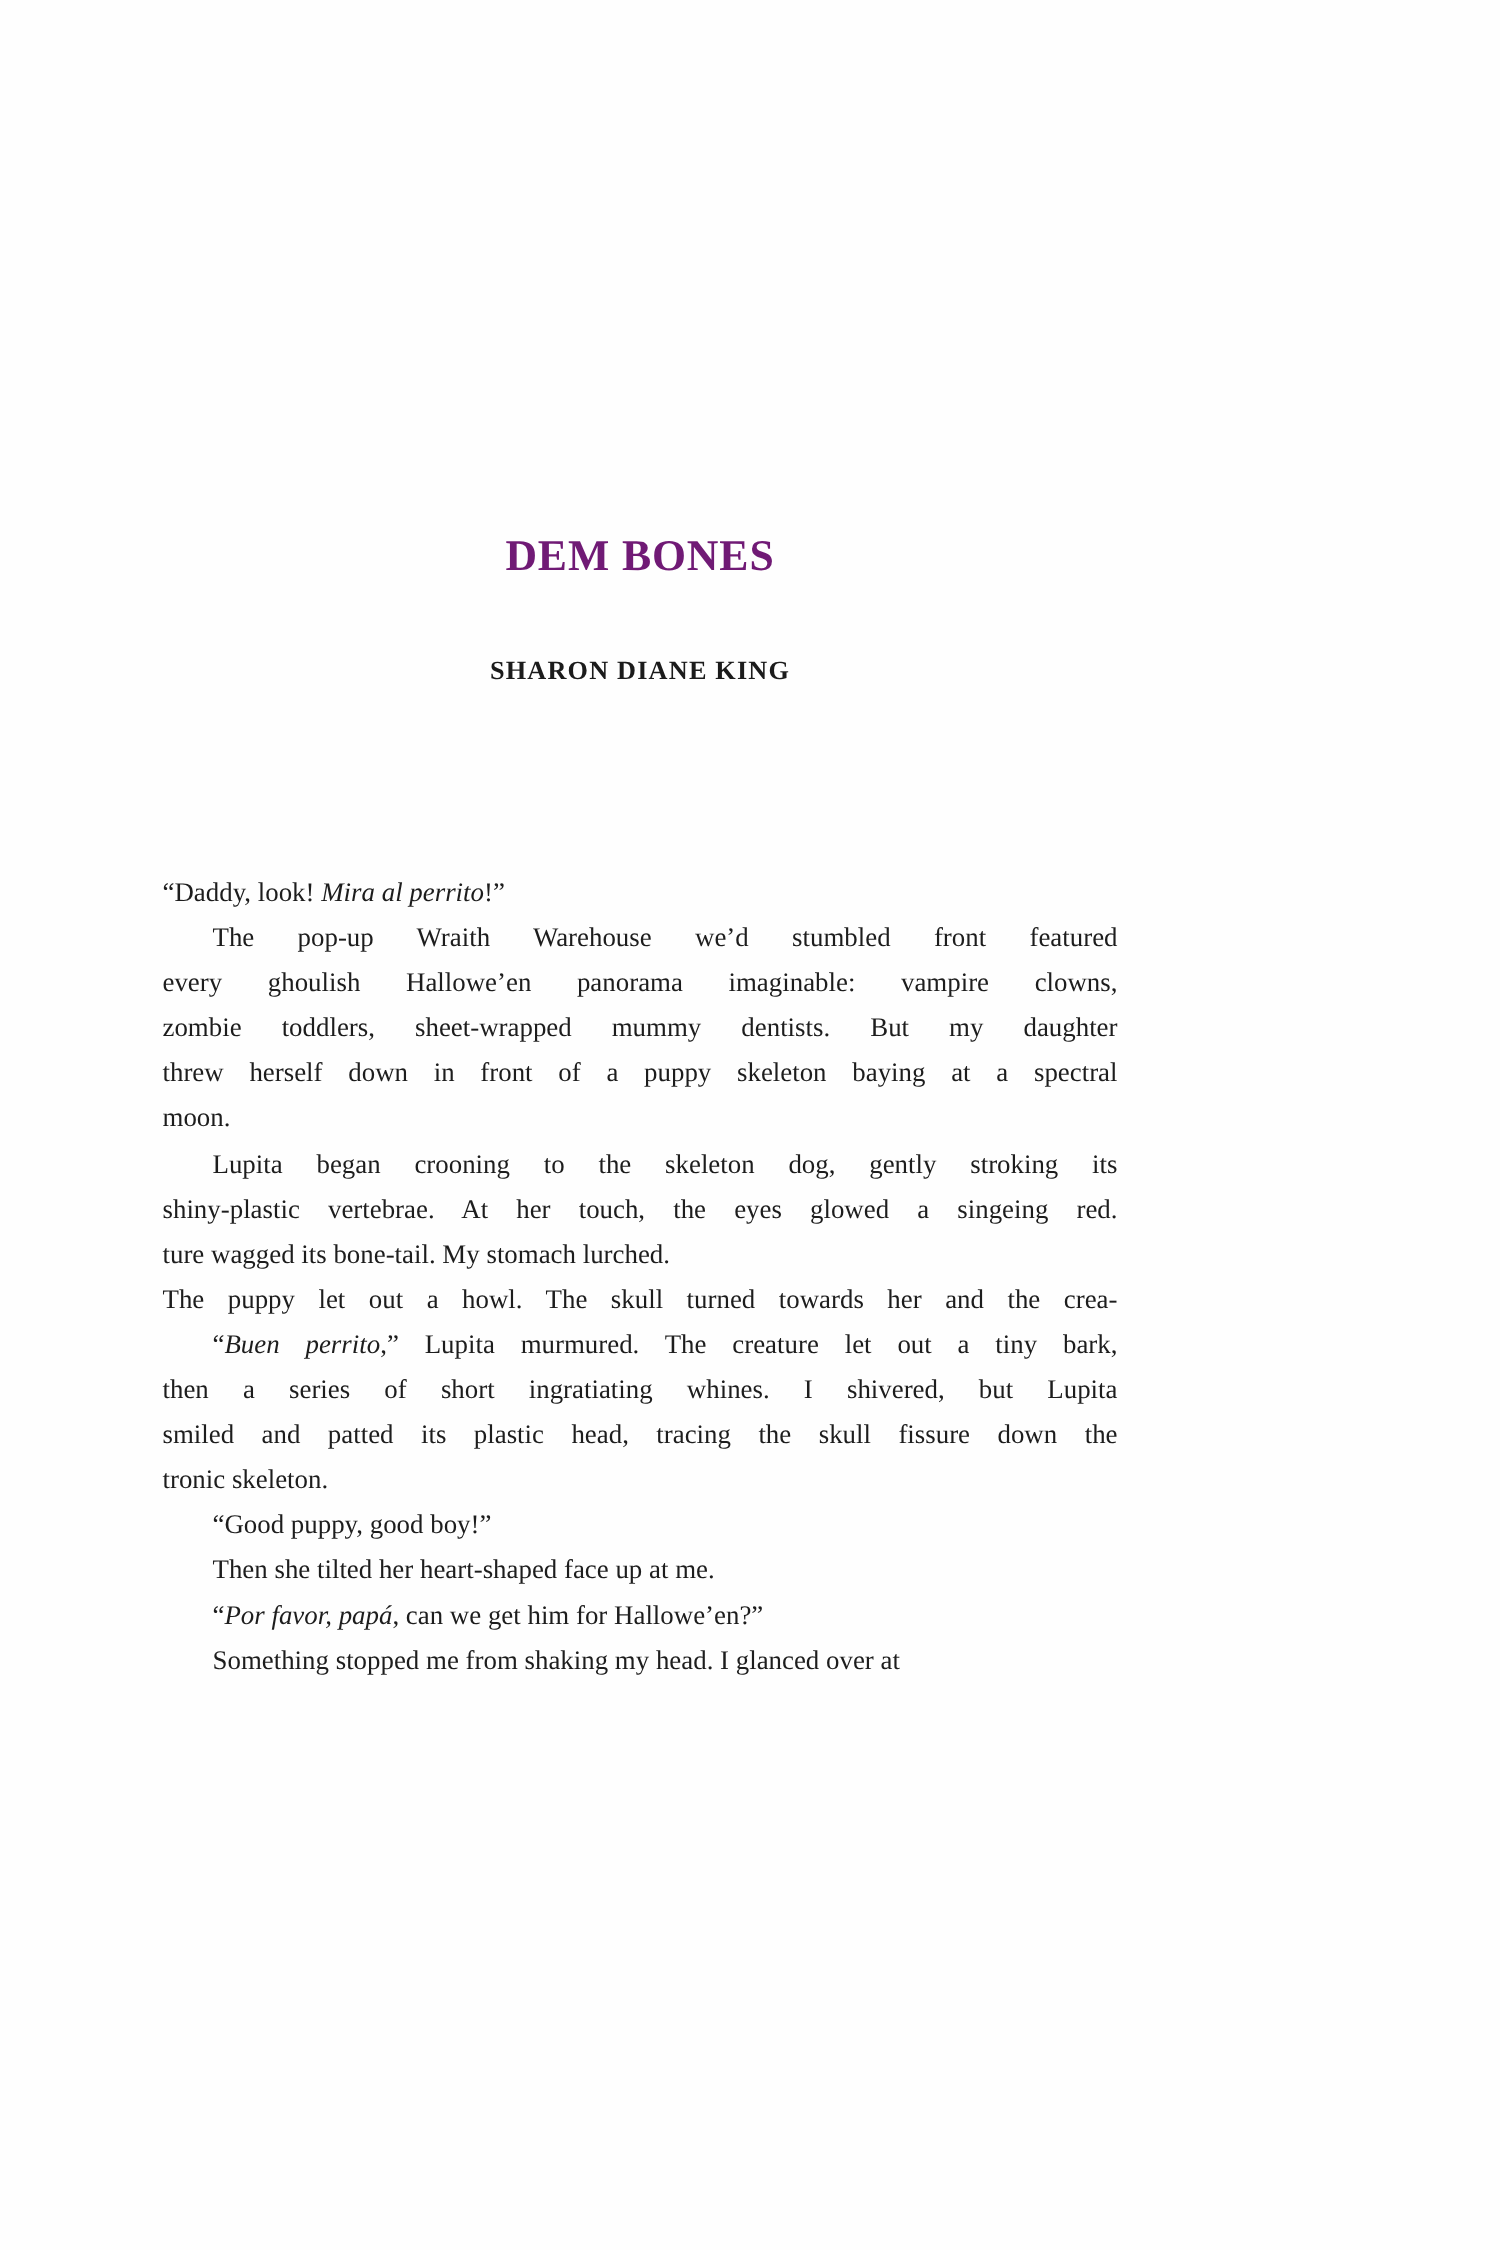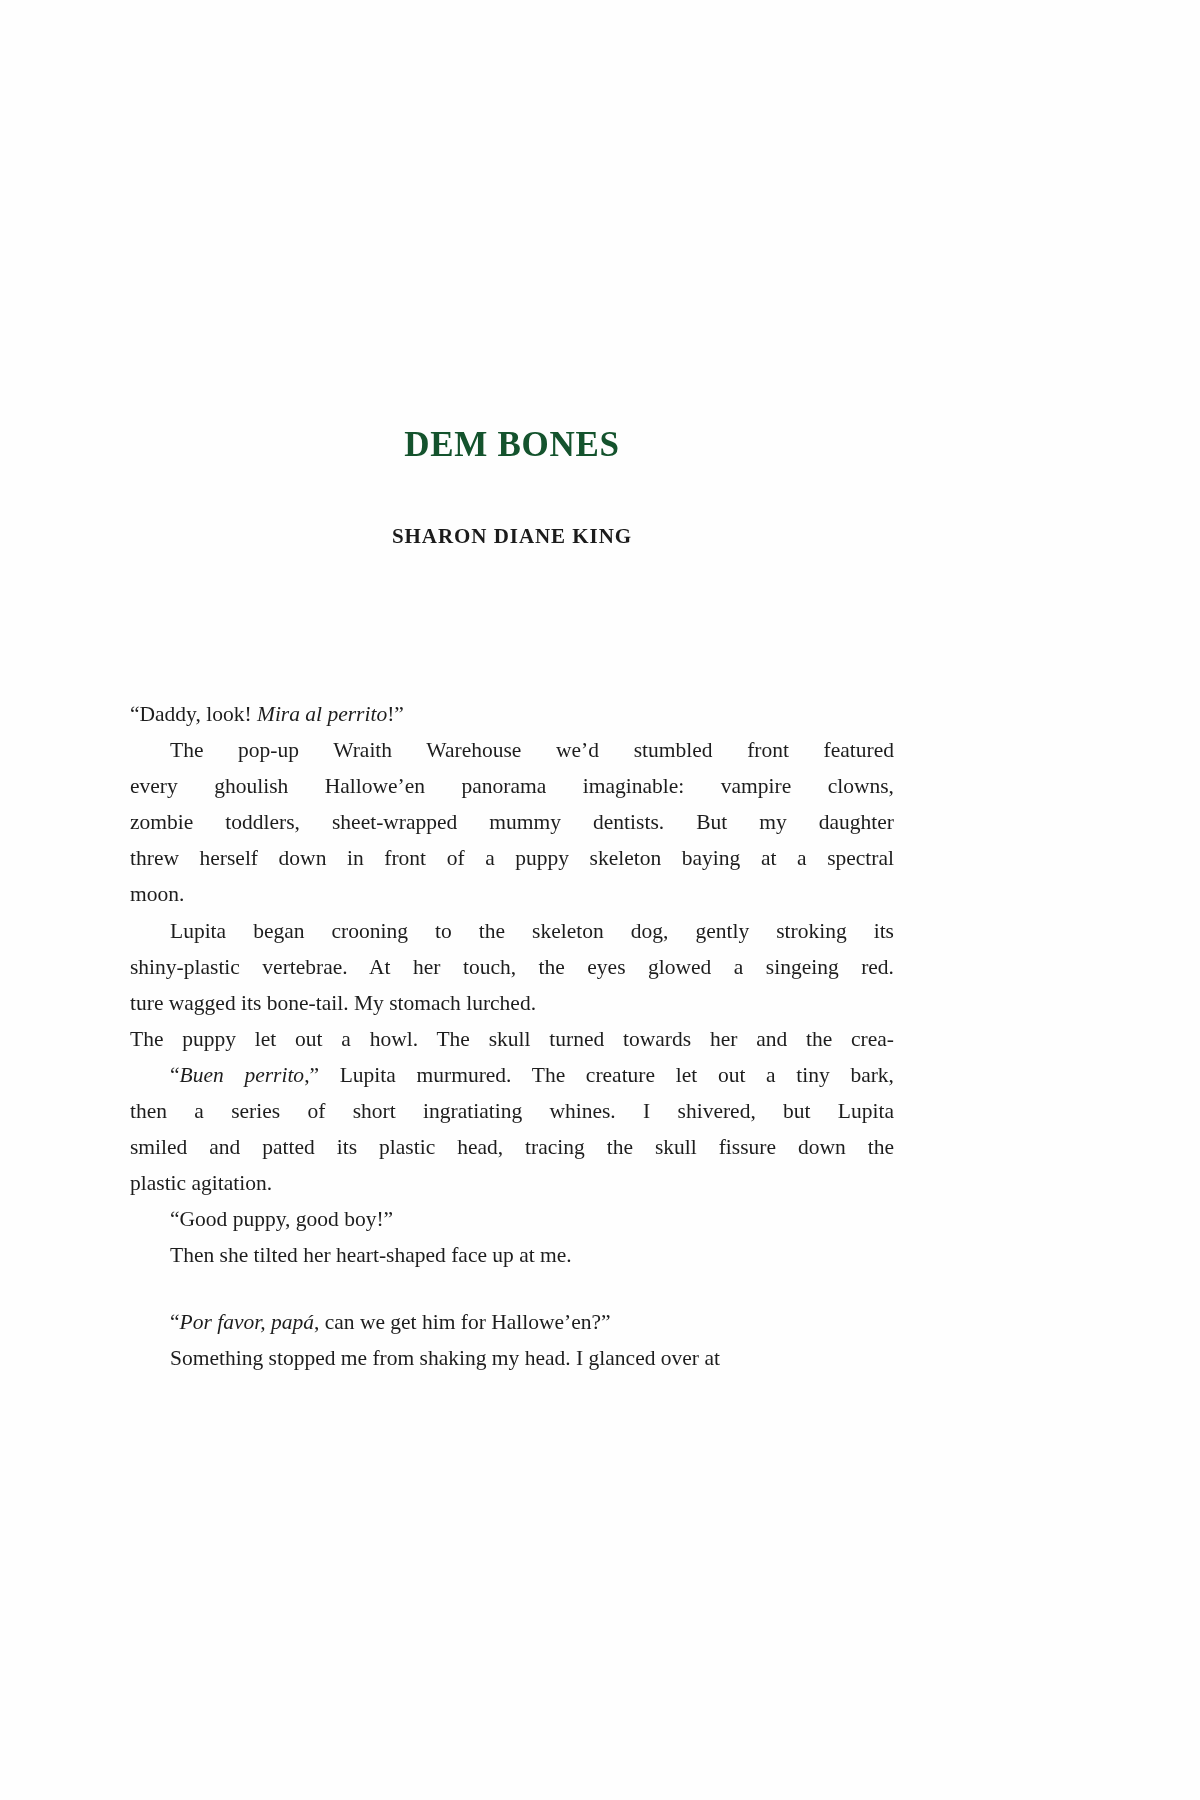--- a/index.html
+++ b/index.html
@@ -27,21 +27,21 @@
     left: 130px;
     top: 425px;
     width: 764px;
     text-align: center;
   }
 
   .story-title {
     font-size: 35px;
     font-weight: bold;
     letter-spacing: 0.02em;
-    color: #14532d;
+    color: #701a75;
     margin: 0;
     line-height: 1.15;
     font-family: "Liberation Serif", "DejaVu Serif", serif;
   }
 
   .story-byline {
     font-size: 21px;
     font-weight: bold;
     letter-spacing: 0.045em;
     color: #1b1b1b;
@@ -122,29 +122,29 @@
       <p class="indent" style="text-indent: 0px;">
         <span class="jline first">Lupita began crooning to the skeleton dog, gently stroking its</span>
         <span class="jline">shiny-plastic vertebrae. At her touch, the eyes glowed a singeing red.</span>
         <span class="jline last">ture wagged its bone-tail. My stomach lurched.</span>
         <span class="jline">The puppy let out a howl. The skull turned towards her and the crea-</span>
       </p>
       <p class="indent" style="text-indent: 0px;">
         <span class="jline first">“<i>Buen perrito</i>,” Lupita murmured. The creature let out a tiny bark,</span>
         <span class="jline">then a series of short ingratiating whines. I shivered, but Lupita</span>
         <span class="jline">smiled and patted its plastic head, tracing the skull fissure down the</span>
-        <span class="jline last">plastic agitation.</span>
+        <span class="jline last">tronic skeleton.</span>
       </p>
       <p class="indent" style="text-indent: 0px;">
         <span class="jline first last">“Good puppy, good boy!”</span>
       </p>
       <p class="indent" style="text-indent: 0px;">
         <span class="jline first last">Then she tilted her heart-shaped face up at me.</span>
       </p>
-      <p class="indent" style="text-indent: 0px; margin-top: 30px;">
+      <p class="indent" style="text-indent: 0px;">
         <span class="jline first last">“<i>Por favor, papá</i>, can we get him for Hallowe’en?”</span>
       </p>
       <p class="indent" style="text-indent: 0px;">
         <span class="jline first last">Something stopped me from shaking my head. I glanced over at</span>
       </p>
     </div>
 
 </div>
 
 </body></html>

